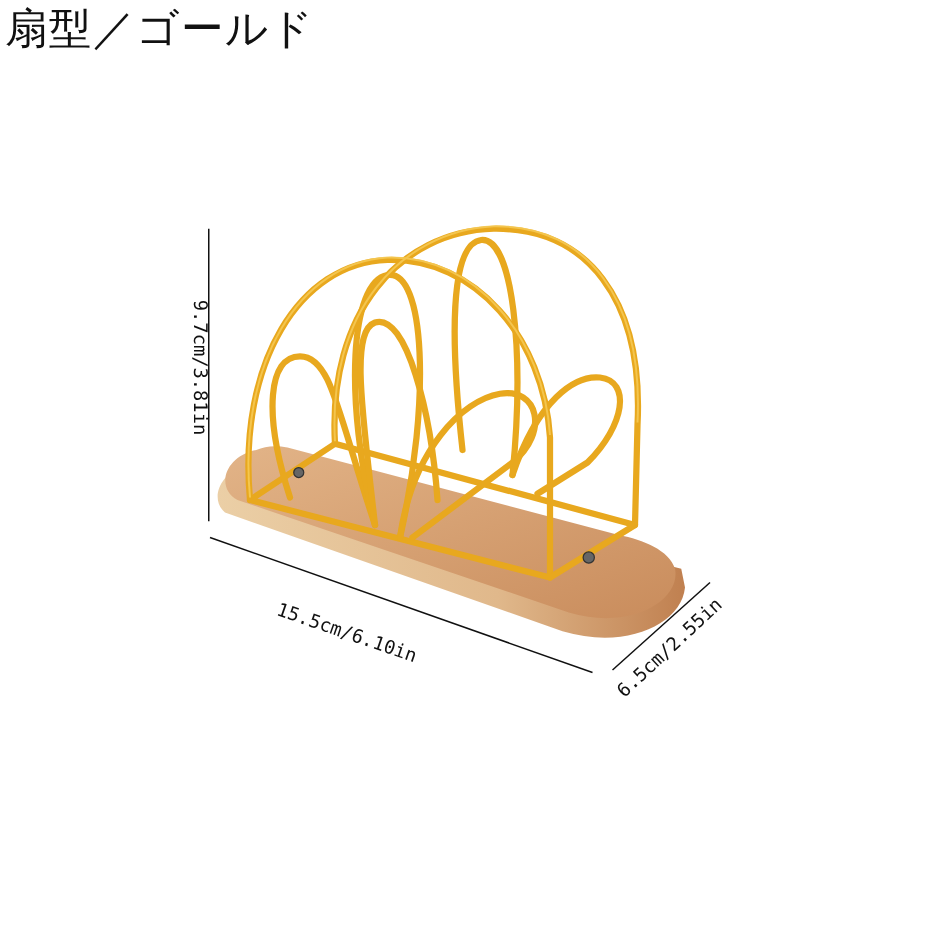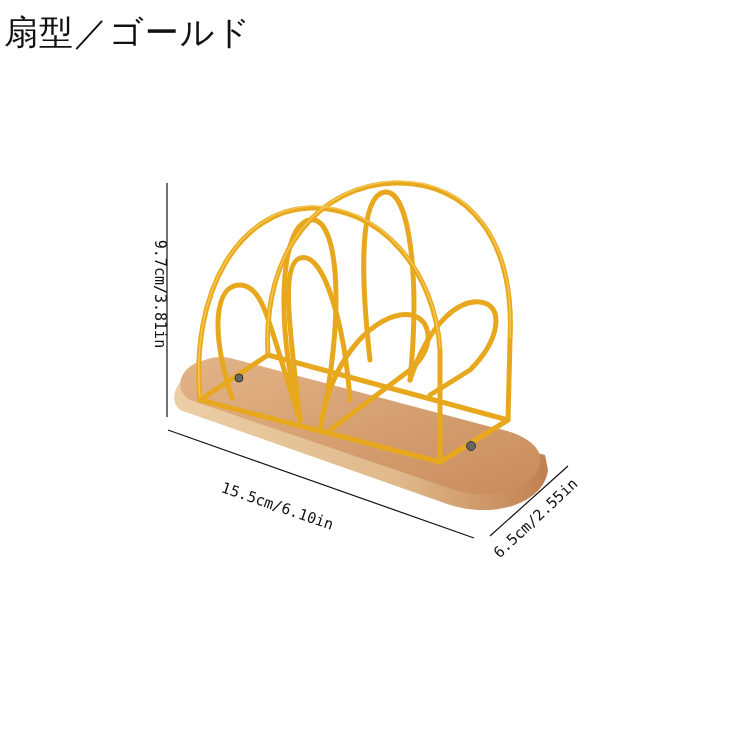--- a/index.html
+++ b/index.html
@@ -1,17 +1,17 @@
 <!DOCTYPE html>
 <html><head>
 <meta charset="utf-8">
 <style>
   html, body { margin:0; padding:0; background:#ffffff; }
   body { width:740px; height:740px; position:relative; overflow:hidden; font-family:"DejaVu Sans", sans-serif; }
-  .title { position:absolute; left:4px; top:10px; font-size:34px; color:#111; letter-spacing:1px; font-family:"DejaVu Sans", sans-serif; }
+  .title { position:absolute; left:4px; top:0; font-size:34px; color:#111; letter-spacing:1px; font-family:"DejaVu Sans", sans-serif; }
   .dim-text { position:absolute; font-family:"DejaVu Sans Mono", monospace; font-size:15px; color:#111; white-space:nowrap; }
   .product { position:absolute; left:0; top:0; width:740px; height:740px; }
 </style>
 </head>
 <body>
 
 <div class="title">扇型／ゴールド</div>
 
 <svg class="product" viewBox="0 0 740 740" xmlns="http://www.w3.org/2000/svg">
   <defs>

